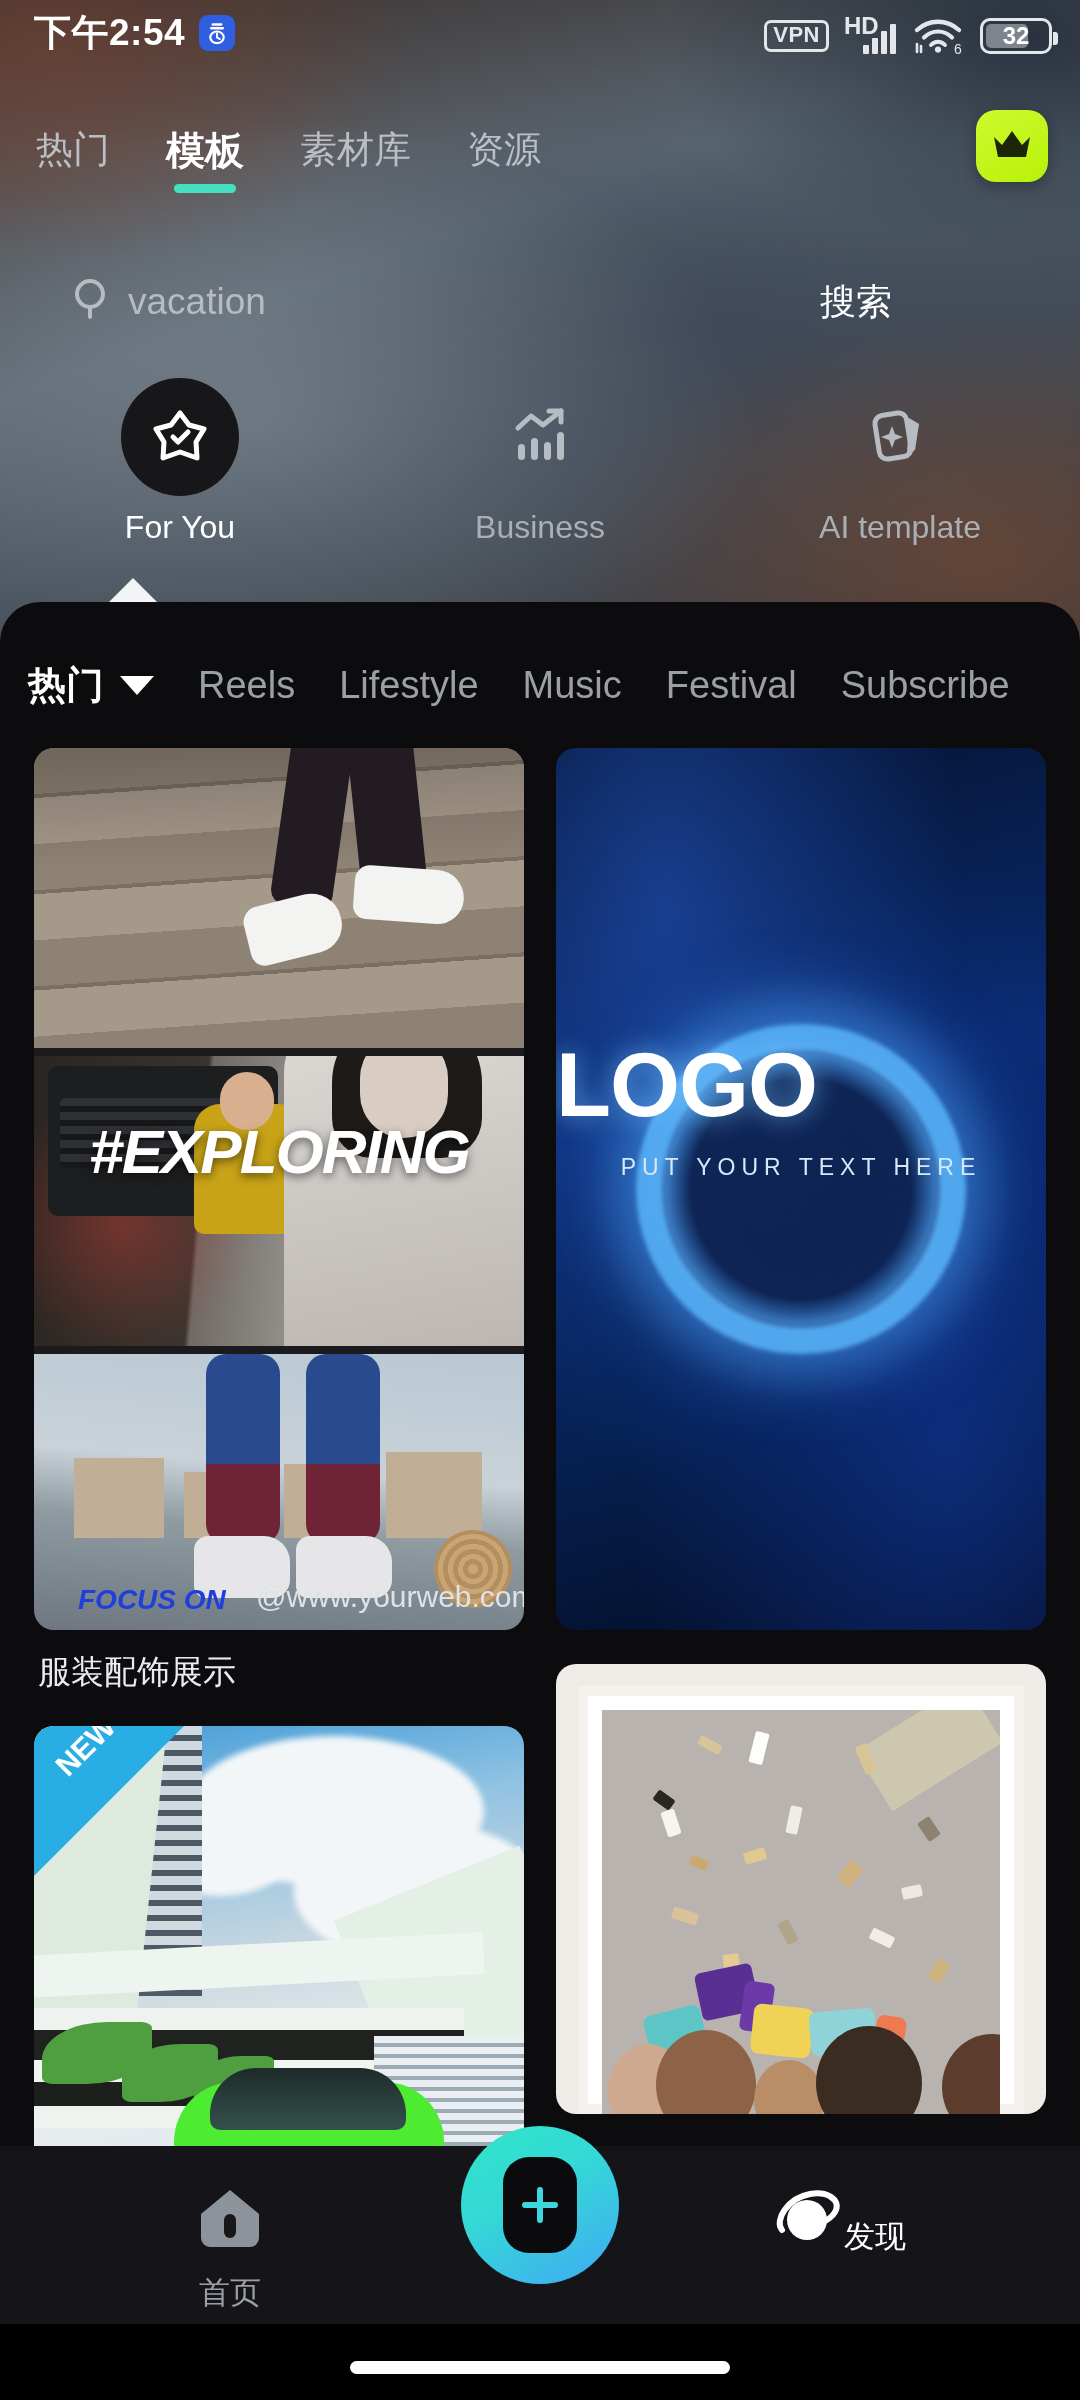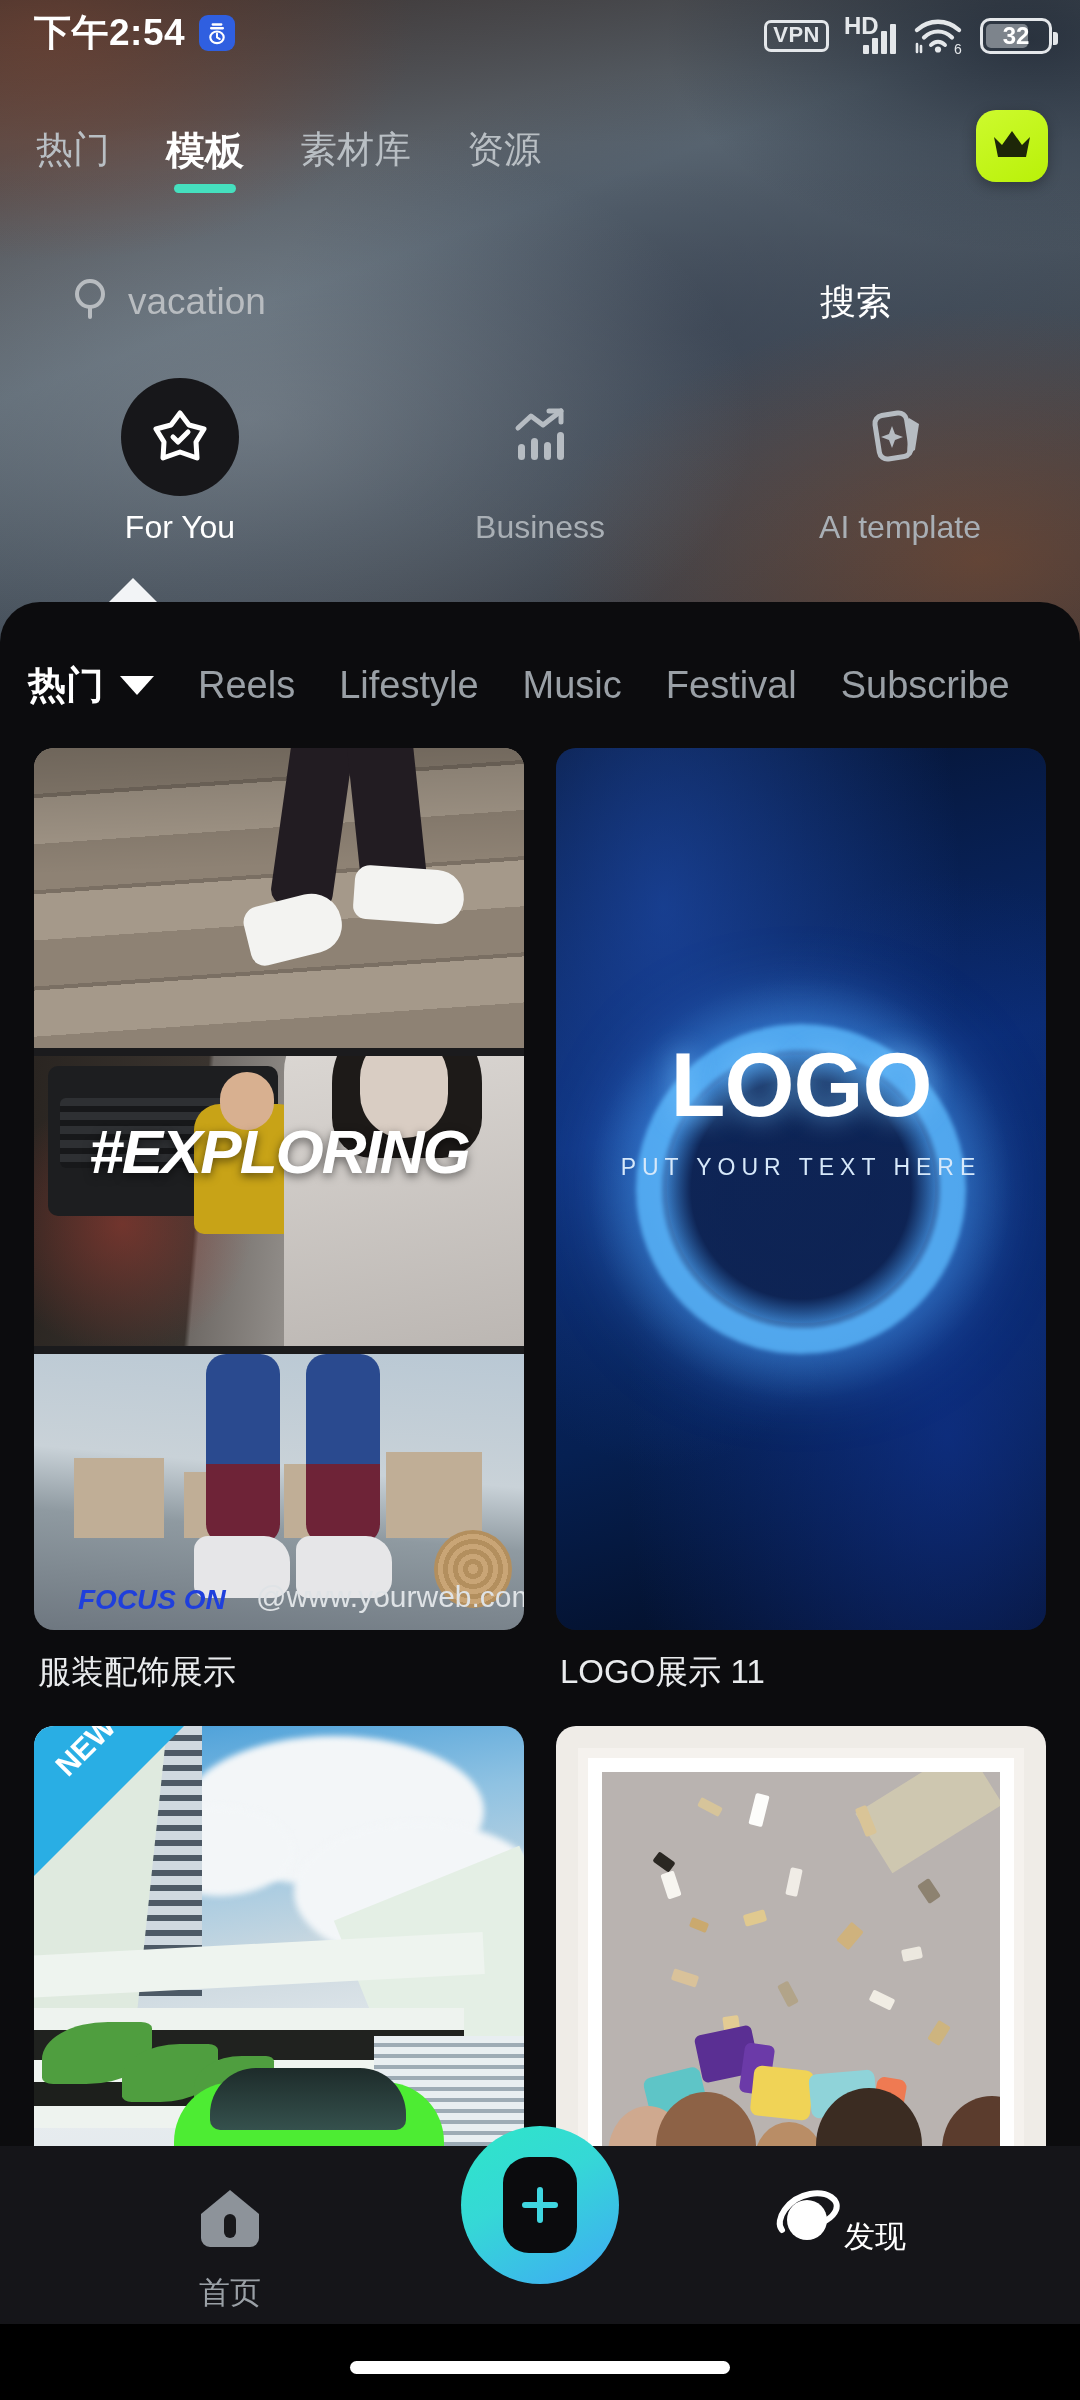--- a/index.html
+++ b/index.html
@@ -165,21 +165,21 @@
     border:26px solid rgba(90,185,255,.85);
     box-shadow:0 0 70px 16px rgba(70,160,255,.55), inset 0 0 50px 10px rgba(110,200,255,.5);
     filter:blur(2px);
   }
   .c2 .ring2{
     position:absolute; left:50%; top:50%; transform:translate(-50%,-50%);
     width:268px; height:268px; border-radius:50%;
     background:radial-gradient(circle,rgba(8,25,70,.85) 0 58%, rgba(60,150,235,.35) 72%, rgba(0,0,0,0) 100%);
   }
   .c2 .logo{
-    position:absolute; left:0; right:0; top:292px; text-align:center;
+    position:absolute; left:0; right:0; top:292px; 
     color:#fff; font-size:90px; font-weight:bold; letter-spacing:-1px; line-height:1;
     text-shadow:0 0 26px rgba(120,200,255,.7);
   }
   .c2 .sub{
     position:absolute; left:0; right:0; top:408px; text-align:center;
     color:#d6e8fa; font-size:23px; letter-spacing:6px; line-height:1;
   }
 
   
   .c3{ position:absolute; inset:0;
@@ -443,21 +443,20 @@
       <div class="col">
 
         <div class="card tall2">
           <div class="c2">
             <div class="ring"></div>
             <div class="ring2"></div>
             <div class="logo">LOGO</div>
             <div class="sub">PUT YOUR TEXT HERE</div>
           </div>
         </div>
-        <div class="card-title">LOGO展示 11</div>
 
         <div class="card-gap"></div>
 
         <div class="card" style="height:450px">
           <div class="c4">
             <div class="frame"></div>
             <div class="inner">
               <div class="tape"></div>
               <div class="conf" style="left:96px;top:30px;width:24px;height:10px;background:#d6c49a;transform:rotate(28deg)"></div>
               <div class="conf" style="left:150px;top:22px;width:14px;height:32px;background:#fdfdfb;transform:rotate(14deg)"></div>

